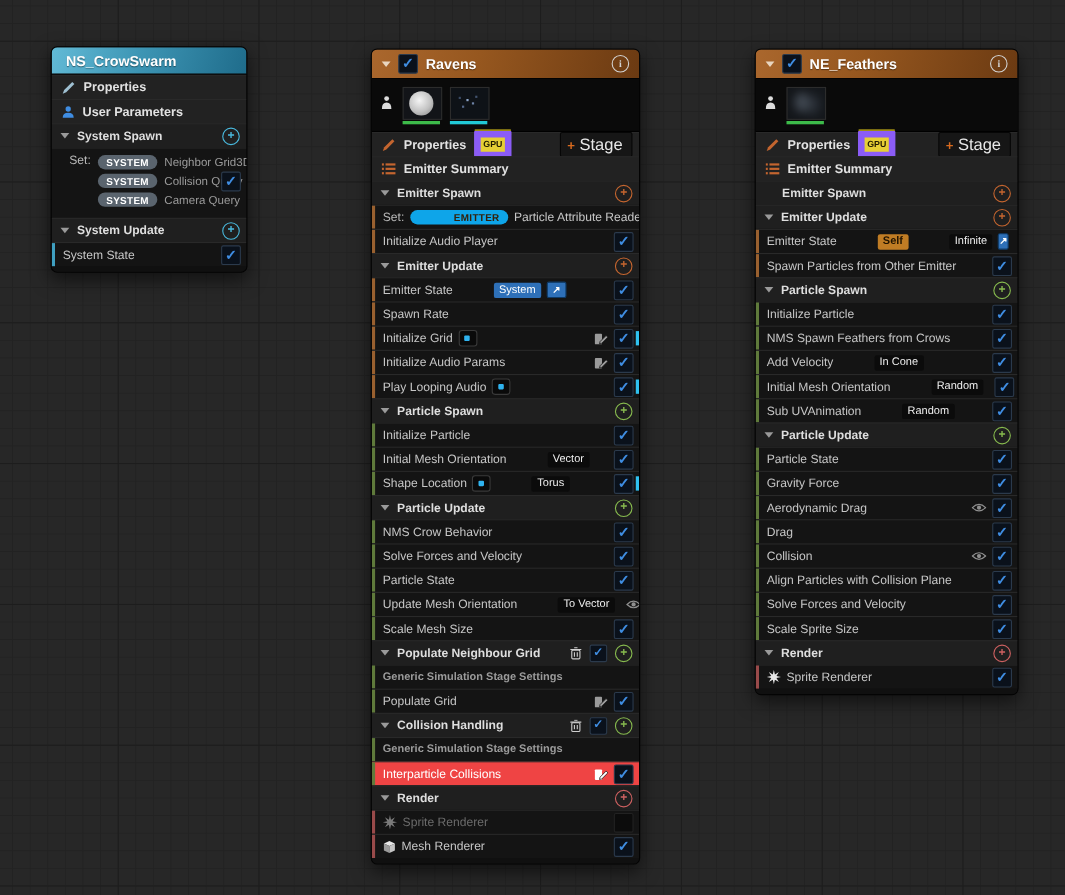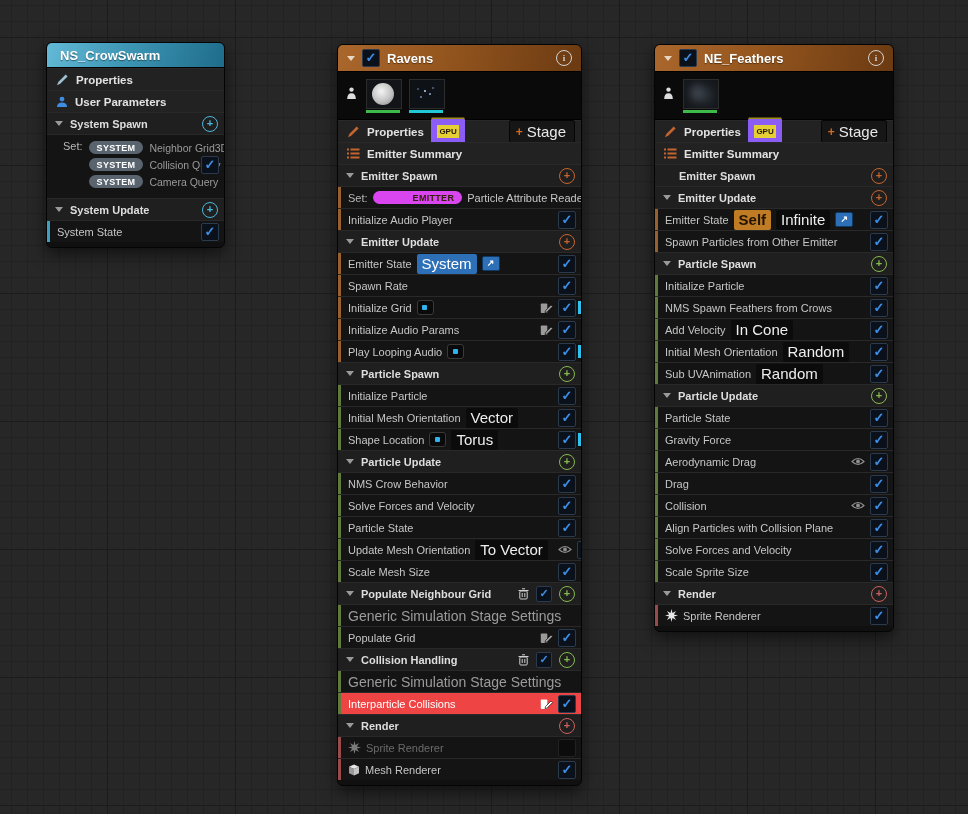--- a/index.html
+++ b/index.html
@@ -59,28 +59,28 @@
   .toprow .lbl{font-weight:bold;font-size:11.5px;color:#e2e2e2;}
   .sect{background:#1f1f1f;padding:0 6px 0 8px;gap:7px;}
   .sect .lbl{font-weight:bold;font-size:11px;color:#dedede;flex:1;white-space:nowrap;}
   .sect.indent{padding-left:24px;}
   .mod{padding:0 5px 0 10px;gap:5px;}
   .mod .lbl{font-size:11px;color:#c6c6c6;white-space:nowrap;}
   .mod.selected{background:#ef4444;}
   .mod.selected .lbl{color:#fff;}
   .mod.disabled .lbl{color:#6b6b6b;}
   .noterow{padding:0 5px 0 10px;}
-  .noterow .lbl{font-size:14px;color:#9b9b9b;white-space:nowrap;}
+  .noterow .lbl{font-size:10px;color:#9b9b9b;white-space:nowrap;font-weight:bold;}
   .spacer{flex:1;}
   .prefix{font-size:11px;color:#b8b8b8;}
   
   .pill{font-size:9px;font-weight:bold;padding:1.5px 8px;border-radius:9px;letter-spacing:.3px;white-space:nowrap;}
   .pill-system{background:#5a646e;color:#fff;}
-  .pill-emitter{background:#d946ef;color:#33200a;padding-left:40px;}
-  .tag{font-size:15px;padding:1.5px 5px;border-radius:2px;white-space:nowrap;}
+  .pill-emitter{background:#0ea5e9;color:#33200a;padding-left:40px;}
+  .tag{font-size:10px;padding:1.5px 5px;border-radius:2px;white-space:nowrap;margin-left:32px;}
   .tag-dark{background:#0b0b0b;color:#eee;}
   .tag-blue{background:#2e70b8;color:#fff;}
   .tag-orange{background:#c07c24;color:#221400;font-weight:bold;}
   .curve{width:16px;height:13px;background:#2e70b8;border:1px solid #0e3a66;border-radius:2px;color:#fff;
     font-size:9px;font-weight:bold;text-align:center;line-height:12px;}
   .curve::after{content:"↗";}
   .dotbox{width:15px;height:13px;background:#0a0a0a;border:1px solid #3a3a3a;border-radius:3px;position:relative;}
   .dotbox::after{content:"";position:absolute;left:4.5px;top:3.5px;width:5px;height:5px;background:#2fb3ef;border-radius:1px;}
   
   .chk{width:16px;height:16px;border-radius:2px;background:#0a111b;border:1px solid #2b3a4c;
@@ -461,21 +461,21 @@
               <polygon points="11,2.8 6,5.1 6,11.5 11,9.2" fill="#c4c4c4"></polygon>
             </svg>
           </span>
           <span class="lbl">Mesh Renderer</span>
           <span class="spacer"></span>
           <span class="chk on"></span>
         </div>
         <div class="footer"></div>
       </div>
     </div>
-    <div class="panel" style="left: 654px; top: 44px; width: 238px;">
+    <div class="panel" style="left: 686px; top: 44px; width: 238px;">
       <div class="panel-inner">
         <div class="hdr-emitter">
           <span class="tri"></span>
           <span class="chk on"></span>
           <span class="hdr-title">NE_Feathers</span>
           <span class="info"></span>
         </div>
         <div class="thumbstrip">
           <span class="icon" style="margin-top: 8px;">
             <svg width="11" height="13" viewBox="0 0 11 13">

